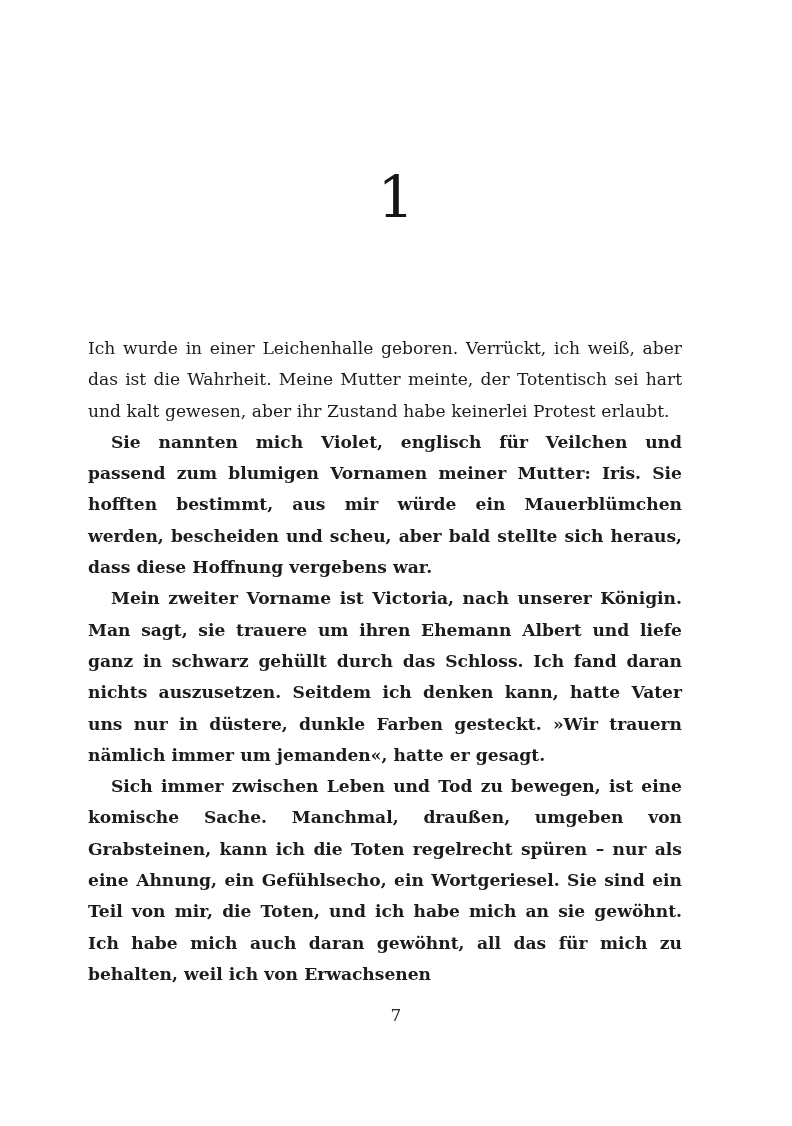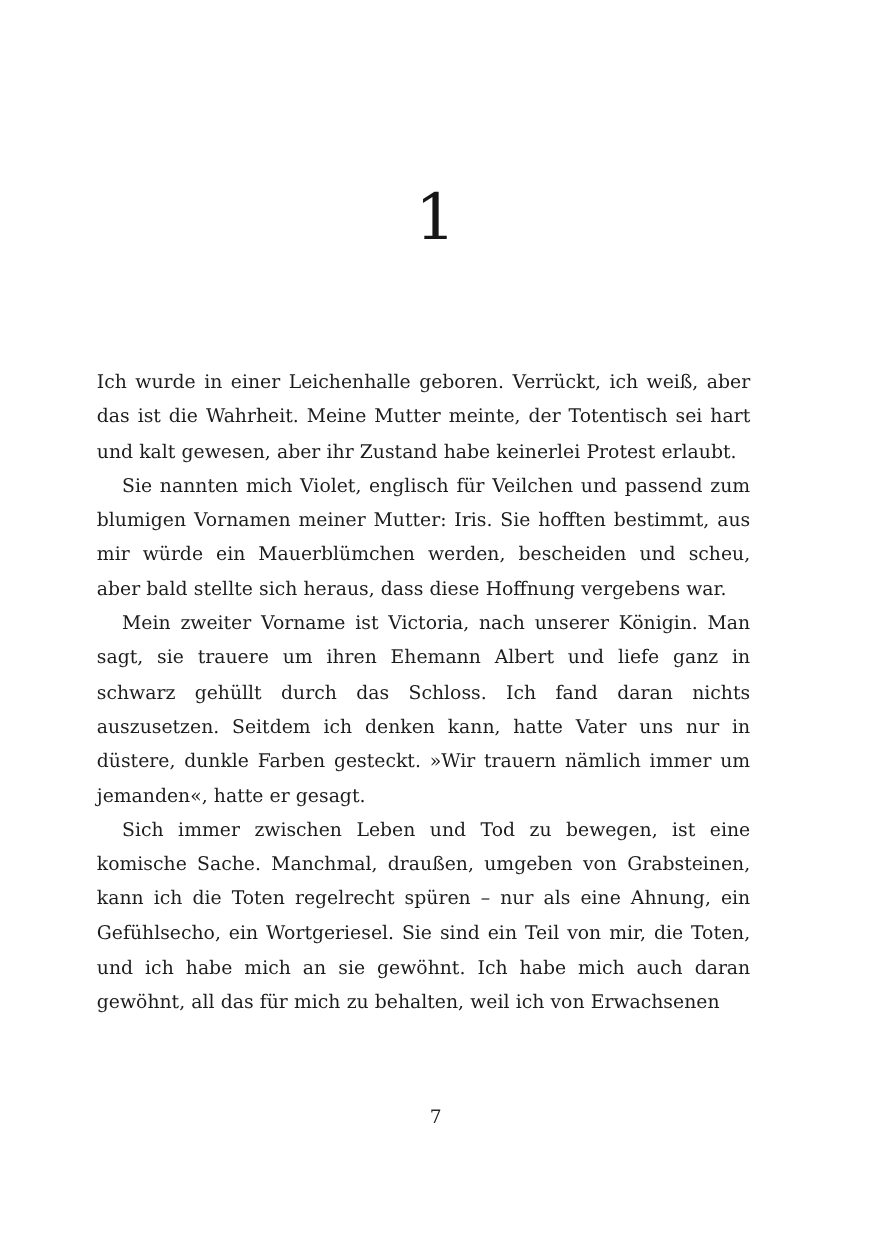--- a/index.html
+++ b/index.html
@@ -57,20 +57,21 @@
     line-height: 31.3px;
     text-align: justify;
     text-justify: inter-word;
     hyphens: manual;
     -webkit-hyphens: manual;
     word-spacing: 0.01em;
     color: #1c1c1c;
   }
   .body-paragraph + .body-paragraph {
     text-indent: 23px;
+    font-weight: bold;
   }
 
   
   .folio {
     position: absolute;
     top: 1006px;
     left: 0;
     width: 792px;
     text-align: center;
   }

